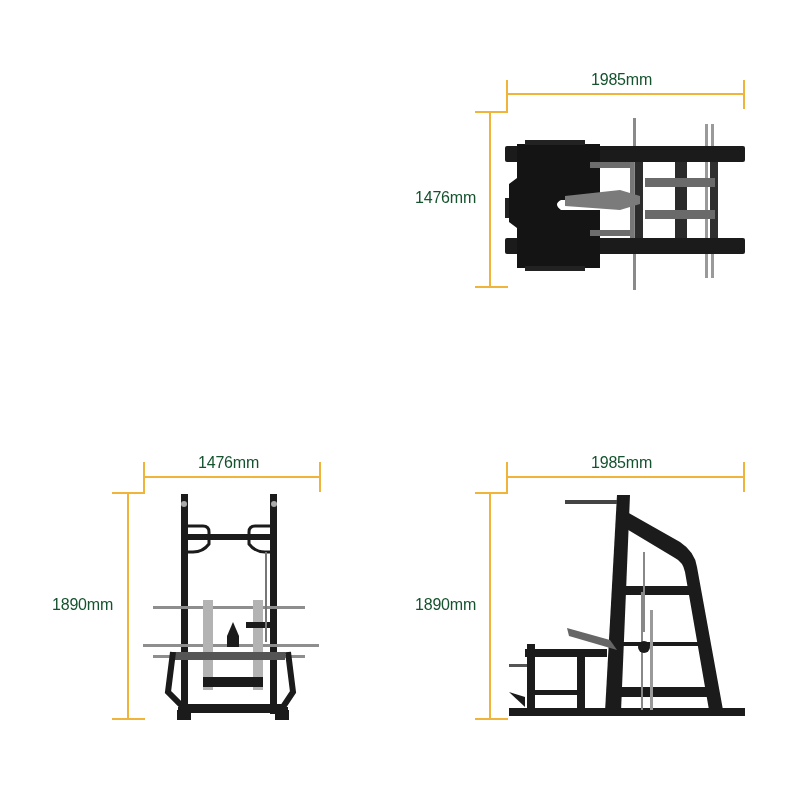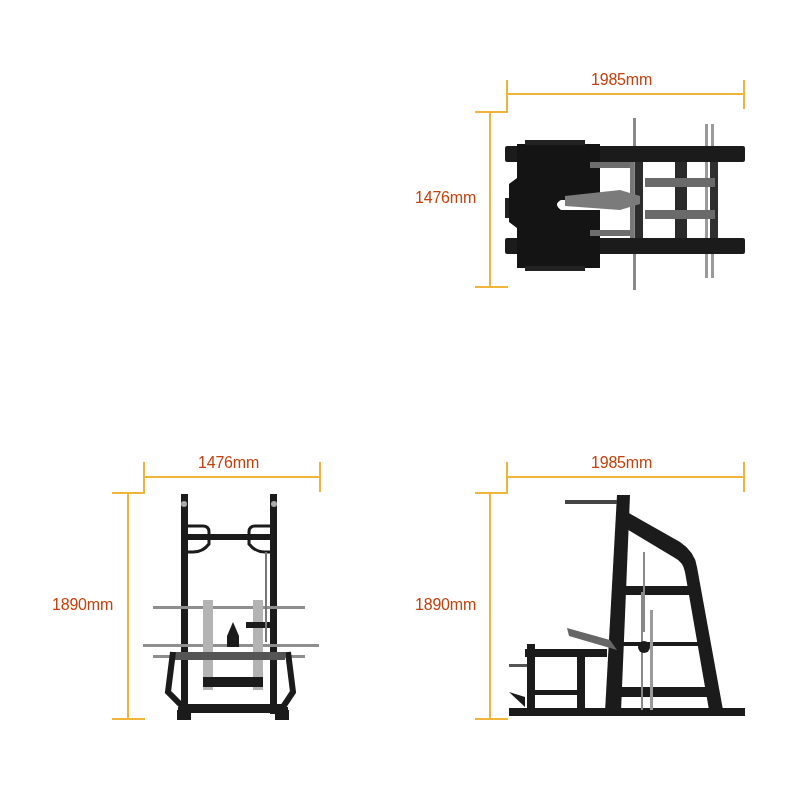--- a/index.html
+++ b/index.html
@@ -1,17 +1,17 @@
 <!DOCTYPE html>
 <html><head>
 <meta charset="utf-8">
 <style>
   html, body { margin:0; padding:0; background:#ffffff; }
   body { width:800px; height:800px; position:relative; overflow:hidden; font-family:"Liberation Sans", "DejaVu Sans", sans-serif; }
-  .label { position:absolute; font-size:16px; color:#c2410c; letter-spacing:-0.2px; white-space:nowrap; }
+  .label { position:absolute; font-size:16px; color:#14532d; letter-spacing:-0.2px; white-space:nowrap; }
   .dim { position:absolute; background:#f0b43a; }
   .view { position:absolute; }
   svg { display:block; }
 </style>
 </head>
 <body>
 
 <div>
 
   <div class="dim" style="left:507px;top:93px;width:238px;height:2px;"></div>

